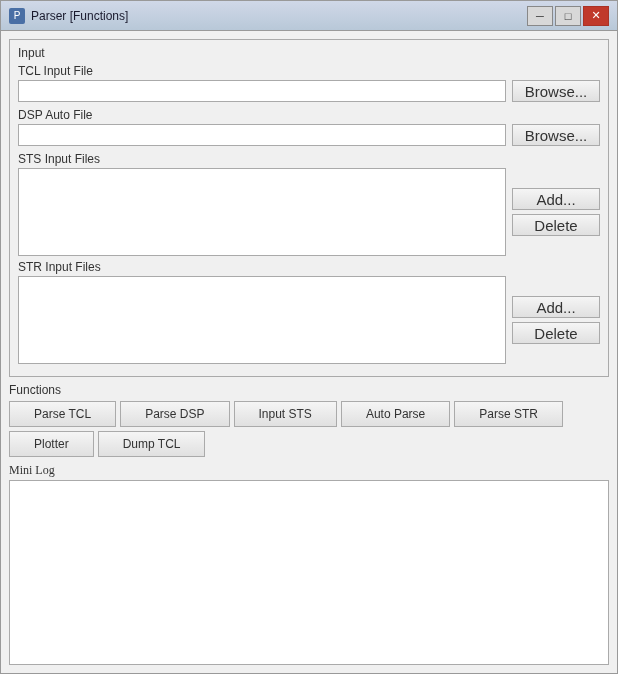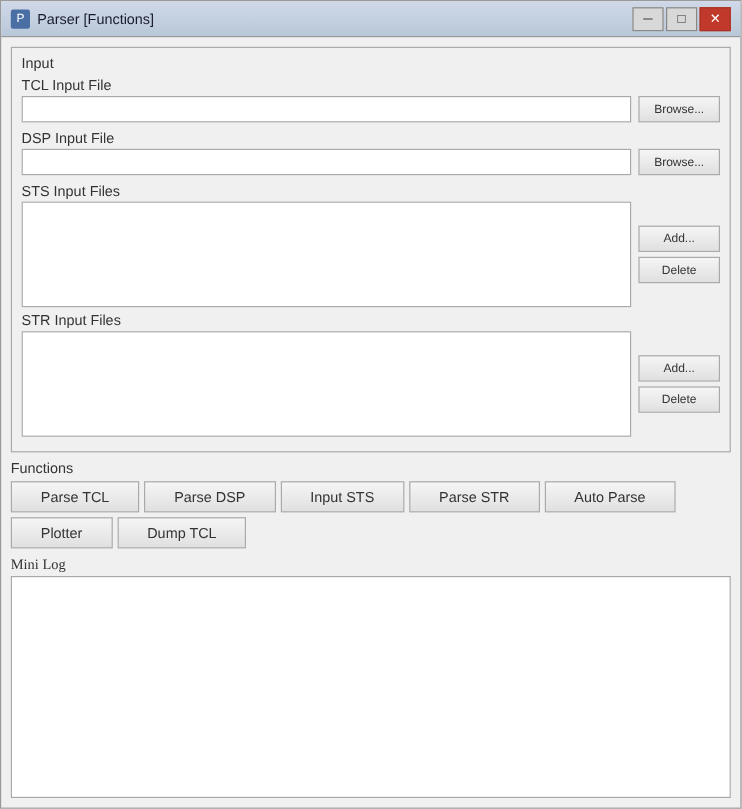--- a/index.html
+++ b/index.html
@@ -127,26 +127,26 @@
       flex: 1;
       height: 22px;
       border: 1px solid #aaa;
       background: white;
       padding: 2px 4px;
       font-size: 12px;
       outline: none;
     }
 
     .browse-btn, .action-btn {
-      width: 68px;
+      width: 88px;
       height: 22px;
       border: 1px solid #aaa;
       background: linear-gradient(to bottom, #f5f5f5, #e0e0e0);
       cursor: pointer;
-      font-size: 10px;
+      font-size: 15px;
       color: #333;
       display: flex;
       align-items: center;
       justify-content: center;
     }
 
     .list-area-container {
       display: flex;
       gap: 6px;
       align-items: center;
@@ -254,21 +254,21 @@
 
       <div class="input-group">
         <div class="field-label">TCL Input File</div>
         <div class="field-row">
           <input type="text" class="text-input" placeholder="" style="">
           <button class="browse-btn">Browse...</button>
         </div>
       </div>
 
       <div class="input-group">
-        <div class="field-label">DSP Input File</div>
+        <div class="field-label">DSP Auto File</div>
         <div class="field-row">
           <input type="text" class="text-input" placeholder="" style="">
           <button class="browse-btn">Browse...</button>
         </div>
       </div>
 
       <div class="input-group">
         <div class="field-label">STS Input Files</div>
         <div class="list-area-container">
           <div class="sts-str-list"></div>
@@ -290,22 +290,22 @@
         </div>
       </div>
     </div>
 
     <div class="functions-section">
       <div class="functions-label">Functions</div>
       <div class="functions-buttons">
         <button class="func-btn">Parse TCL</button>
         <button class="func-btn">Parse DSP</button>
         <button class="func-btn">Input STS</button>
+        <button class="func-btn">Auto Parse</button>
         <button class="func-btn">Parse STR</button>
-        <button class="func-btn">Auto Parse</button>
         <button class="func-btn">Plotter</button>
         <button class="func-btn">Dump TCL</button>
       </div>
     </div>
 
     <div class="mini-log-section">
       <div class="mini-log-header">
         <span class="mini-log-label">Mini Log</span>
       </div>
       <div class="mini-log-area"></div>

